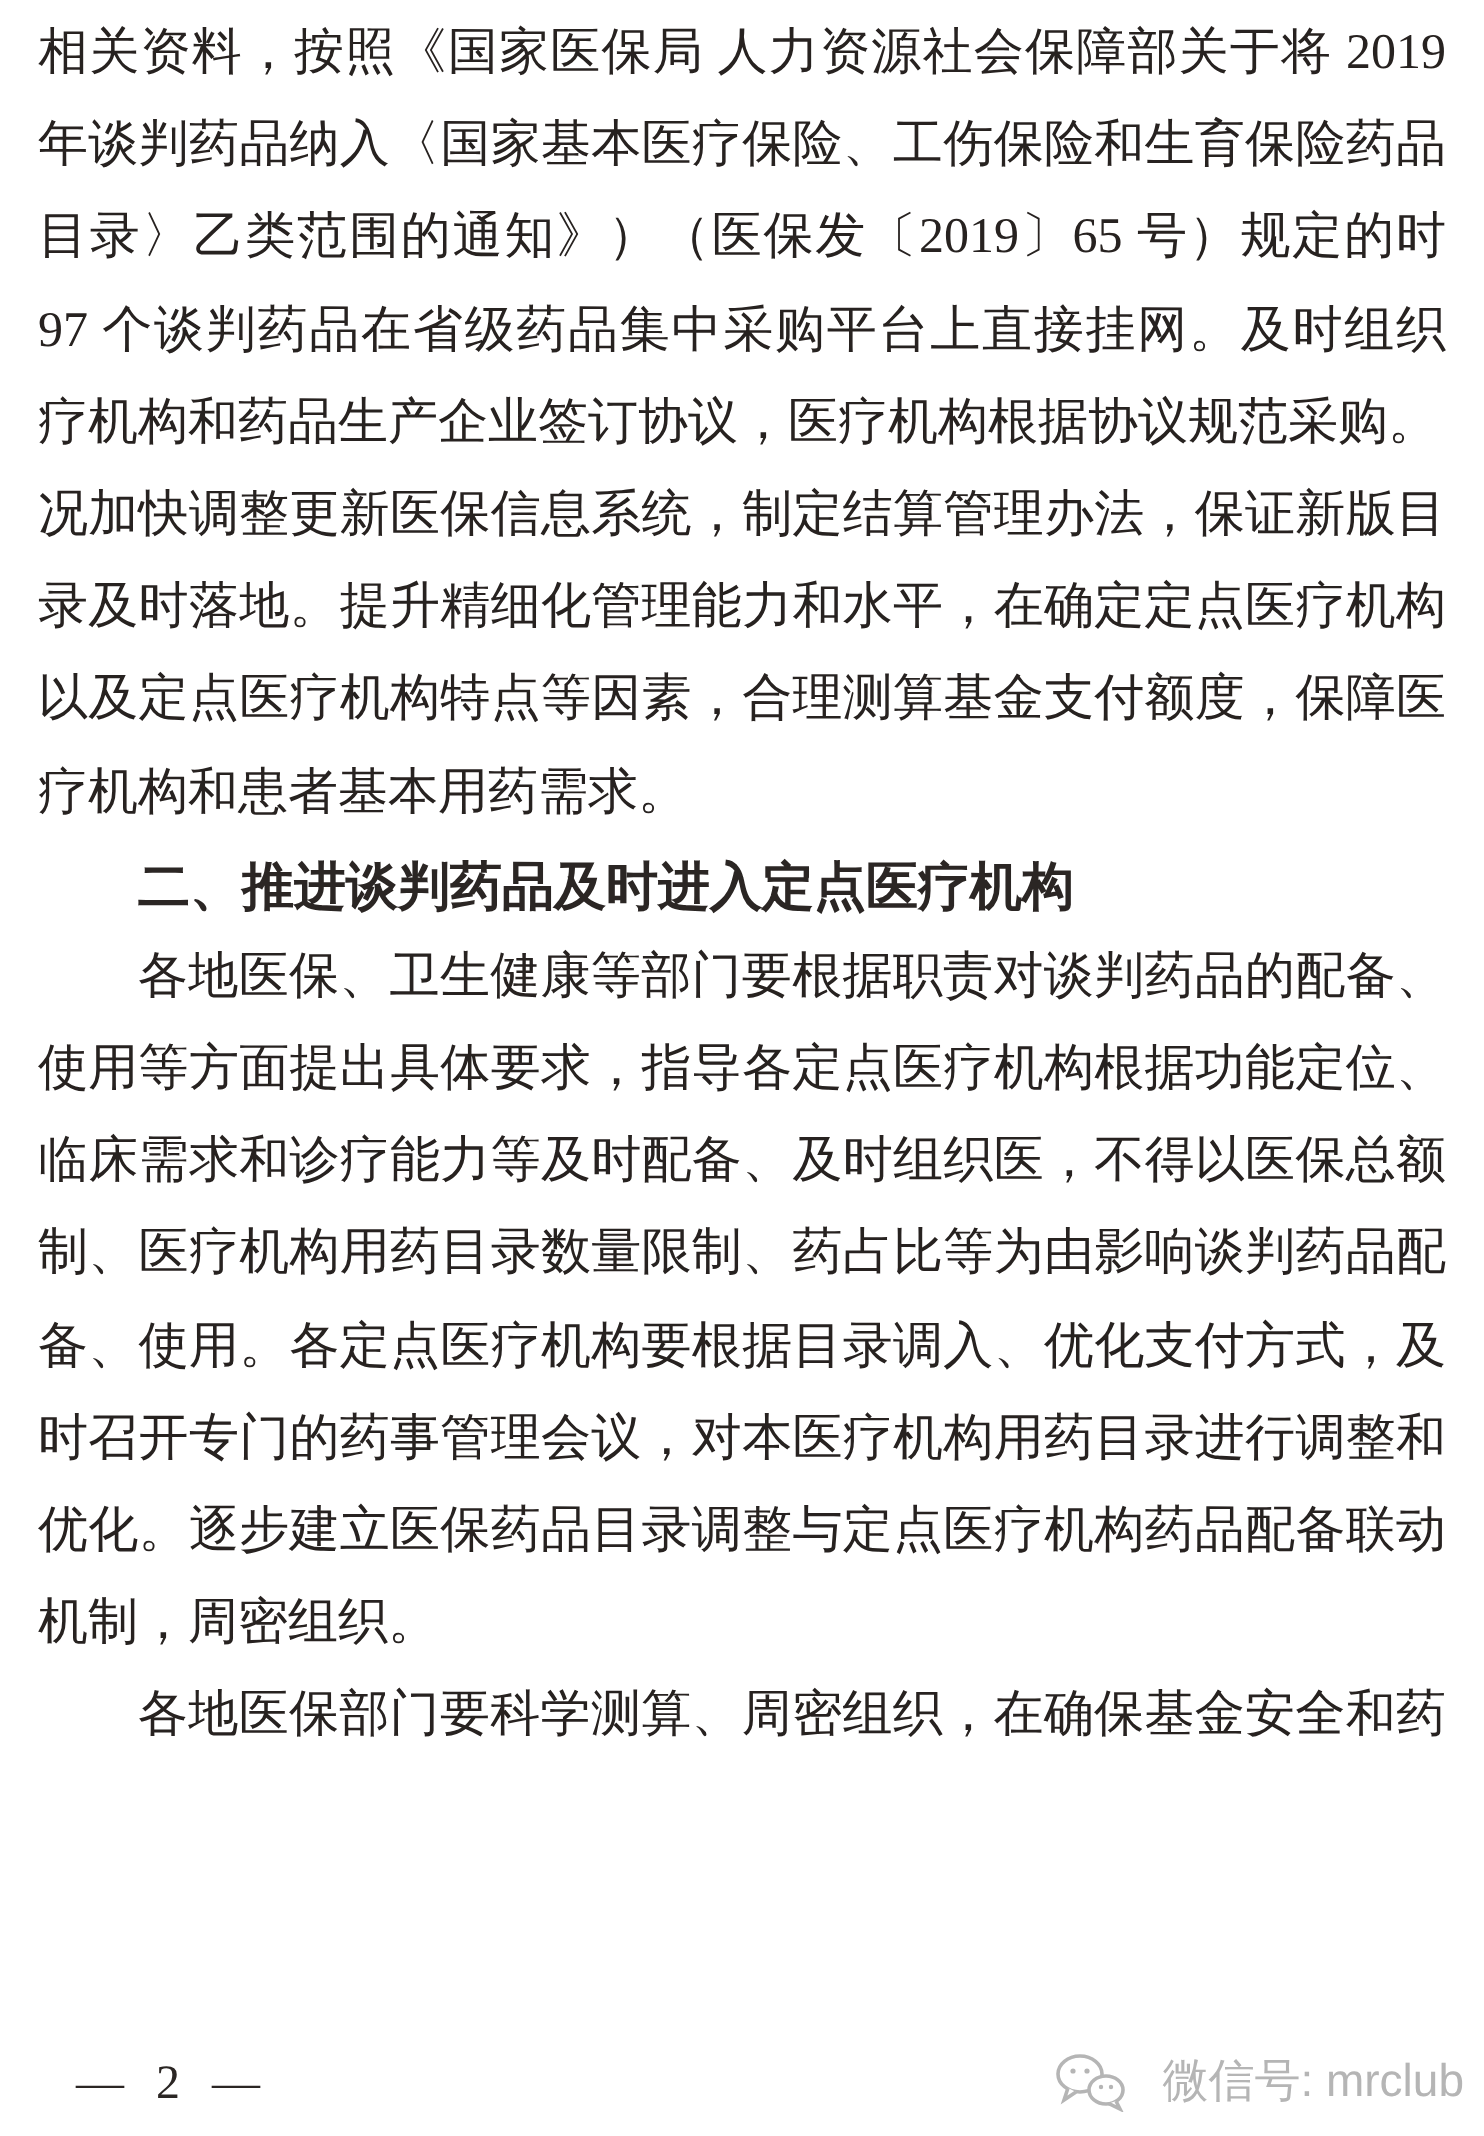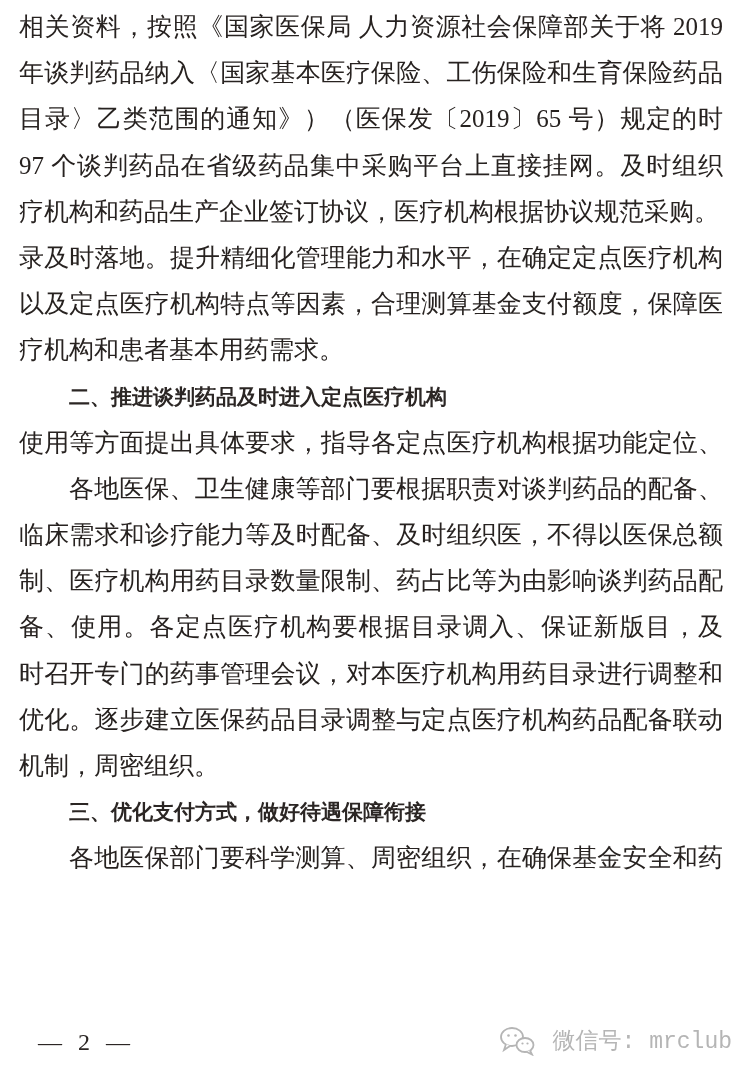--- a/index.html
+++ b/index.html
@@ -37,21 +37,21 @@
   .end {
     text-align: center;
     text-align-last: left;
   }
   .indent {
     text-indent: 50px;
   }
   .heading {
     font-family: "Liberation Sans", "DejaVu Sans", sans-serif;
     font-weight: 700;
-    font-size: 21px;
+    font-size: 26px;
     text-indent: 50px;
     text-align: center;
     text-align-last: left;
     color: #2b2624;
   }
   .page-num {
     position: absolute;
     left: 38px;
     bottom: 12px;
     font-size: 24px;
@@ -61,50 +61,50 @@
   }
   .watermark {
     position: absolute;
     right: 10px;
     bottom: 12px;
     display: flex;
     align-items: center;
     gap: 18px;
     color: #b5b5b5;
     font-size: 23px;
-    font-family: Liberation Mono, monospace;
+    font-family: Liberation Sans, sans-serif;
   }
   .wechat-icon {
     width: 36px;
     height: 30px;
     display: inline-block;
   }
 </style>
 </head>
 <body>
 
 <div class="doc">
   <div class="ln full">相关资料，按照《国家医保局 人力资源社会保障部关于将 2019</div>
   <div class="ln full">年谈判药品纳入〈国家基本医疗保险、工伤保险和生育保险药品</div>
   <div class="ln full">目录〉乙类范围的通知》）（医保发〔2019〕65 号）规定的时限将</div>
   <div class="ln full">97 个谈判药品在省级药品集中采购平台上直接挂网。及时组织医</div>
   <div class="ln end">疗机构和药品生产企业签订协议，医疗机构根据协议规范采购。</div>
+  <div class="ln full">况加快调整更新医保信息系统，制定结算管理办法，保证新版目</div>
   <div class="ln full">录及时落地。提升精细化管理能力和水平，在确定定点医疗机构</div>
   <div class="ln full">以及定点医疗机构特点等因素，合理测算基金支付额度，保障医</div>
   <div class="ln end">疗机构和患者基本用药需求。</div>
   <div class="ln heading">二、推进谈判药品及时进入定点医疗机构</div>
+  <div class="ln full indent">各地医保、卫生健康等部门要根据职责对谈判药品的配备、</div>
   <div class="ln full">使用等方面提出具体要求，指导各定点医疗机构根据功能定位、</div>
-  <div class="ln full indent">各地医保、卫生健康等部门要根据职责对谈判药品的配备、</div>
   <div class="ln full">临床需求和诊疗能力等及时配备、及时组织医，不得以医保总额控</div>
   <div class="ln full">制、医疗机构用药目录数量限制、药占比等为由影响谈判药品配</div>
-  <div class="ln full">备、使用。各定点医疗机构要根据目录调入、保证新版目，及</div>
+  <div class="ln full">备、使用。各定点医疗机构要根据目录调入、优化支付方式，及</div>
   <div class="ln full">时召开专门的药事管理会议，对本医疗机构用药目录进行调整和</div>
   <div class="ln full">优化。逐步建立医保药品目录调整与定点医疗机构药品配备联动</div>
   <div class="ln end">机制，周密组织。</div>
-  <div class="ln heading">三、优化支付方式，做好待遇保障衔接</div>
   <div class="ln full indent">各地医保部门要科学测算、周密组织，在确保基金安全和药</div>
 </div>
 
 <div class="page-num">— 2 —</div>
 
 <div class="watermark">
   <span class="wechat-icon">
     <svg width="36" height="30" viewBox="0 0 36 30" xmlns="http://www.w3.org/2000/svg">
       <g fill="none" stroke="#b5b5b5" stroke-width="1.8">
         <ellipse cx="13" cy="11" rx="11" ry="9"></ellipse>

